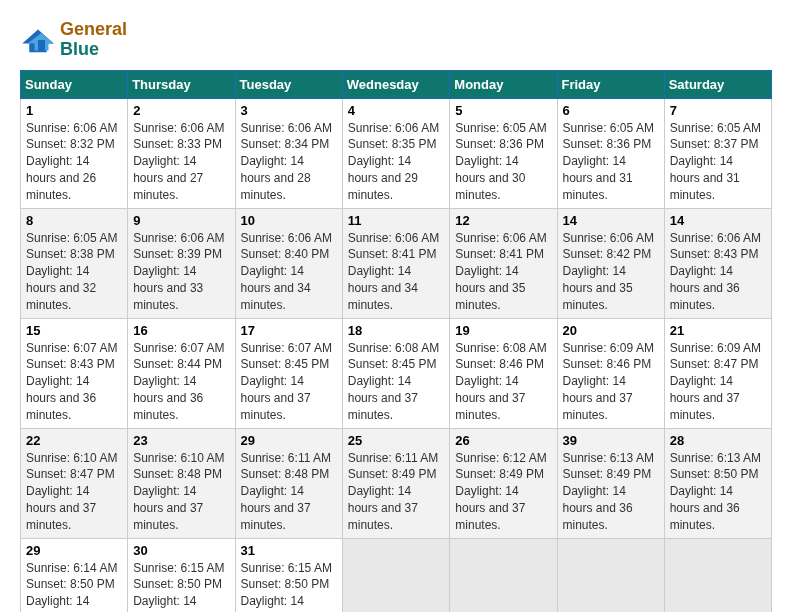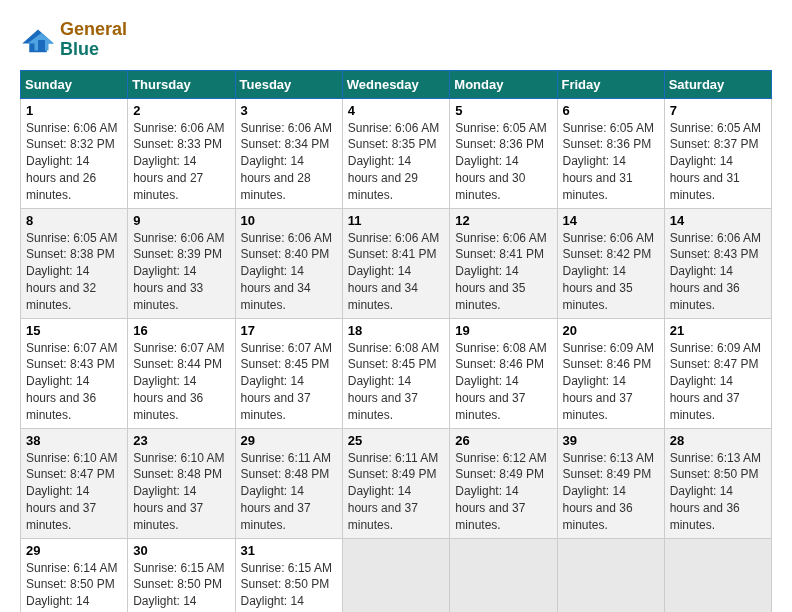--- a/index.html
+++ b/index.html
@@ -291,21 +291,21 @@
         <span class="day-num">21</span>
         <div class="day-info">
           Sunrise: 6:09 AM<br>
           Sunset: 8:47 PM<br>
           Daylight: 14 hours and 37 minutes.
         </div>
       </td>
       </tr>
       <tr>
         <td>
-        <span class="day-num">38</span>
+        <span class="day-num">22</span>
         <div class="day-info">
           Sunrise: 6:10 AM<br>
           Sunset: 8:47 PM<br>
           Daylight: 14 hours and 37 minutes.
         </div>
       </td>
         <td>
         <span class="day-num">23</span>
         <div class="day-info">
           Sunrise: 6:10 AM<br>

